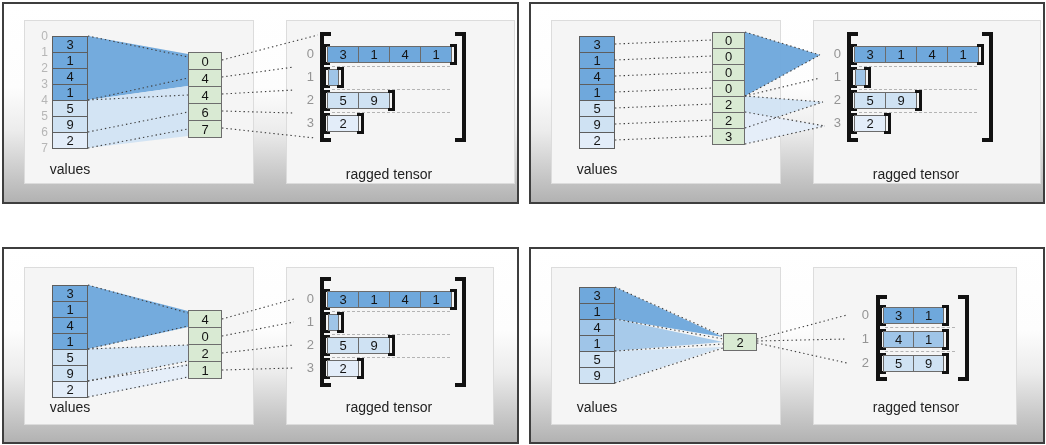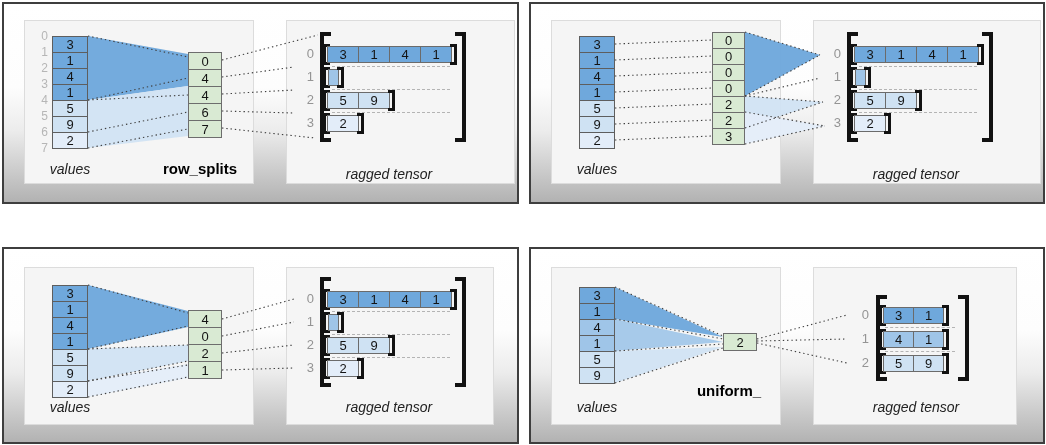--- a/index.html
+++ b/index.html
@@ -14,21 +14,21 @@
   .fan-p{fill:var(--pale_blue);opacity:.92}
   .dot line{stroke:#3f3f3f;stroke-width:1.1;stroke-dasharray:1.4 2.9;fill:none}
   .cell{position:absolute;width:36px;height:17px;box-sizing:border-box;border:1px solid #5e5e5e;
         display:flex;align-items:center;justify-content:center;font-size:13px;color:#141414;}
   .f-dark{background:var(--dark_blue)} .f-mid{background:var(--mid_blue)}
   .f-light{background:var(--light_blue)} .f-pale{background:var(--pale_blue)}
   .gcell{position:absolute;width:34px;height:18px;box-sizing:border-box;border:1px solid #6d6d6d;
          background:var(--green);display:flex;align-items:center;justify-content:center;font-size:13px;color:#141414;}
   .il{position:absolute;width:18px;text-align:right;font-size:12px;color:#b6b6b6;line-height:16px;}
   .rl{position:absolute;width:18px;text-align:right;font-size:13px;color:#949494;line-height:16px;}
-  .cap{position:absolute;font-size:14px;color:#222;text-align:center;font-style:italic;}
+  .cap{position:absolute;font-size:14px;color:#222;text-align:center;}
   .capb{position:absolute;font-size:15px;font-weight:700;color:#000;text-align:center;}
   .ob{position:absolute;width:11px;height:110px;border:4px solid #121212;box-sizing:border-box;}
   .ob.l{border-right:none}.ob.r{border-left:none}
   .trow{position:absolute;display:flex;align-items:center;height:21px;}
   .ib{display:inline-block;width:7px;height:21px;border:3px solid #121212;box-sizing:border-box;}
   .ib.l{border-right:none;margin-right:-2px}.ib.r{border-left:none;margin-left:-2px}
   .tcell{width:32px;height:17px;box-sizing:border-box;border:1px solid #6b6b6b;margin-left:-1px;
          display:flex;align-items:center;justify-content:center;font-size:13px;color:#141414;}
   .p3 .tcell{width:31px}
   .ecell{width:11px;height:17px;box-sizing:border-box;border:1px solid #6b6b6b;background:var(--mid_blue);}
@@ -70,21 +70,20 @@
   <div class="cell f-dark" style="left:48px;top:80px">1</div>
   <div class="cell f-light" style="left:48px;top:96px">5</div>
   <div class="cell f-light" style="left:48px;top:112px">9</div>
   <div class="cell f-pale" style="left:48px;top:128px">2</div>
   <div class="gcell" style="left:184px;top:48px">0</div>
   <div class="gcell" style="left:184px;top:65px">4</div>
   <div class="gcell" style="left:184px;top:82px">4</div>
   <div class="gcell" style="left:184px;top:99px">6</div>
   <div class="gcell" style="left:184px;top:116px">7</div>
   <div class="cap" style="left:34px;top:157px;width:64px">values</div>
-  <div class="capb" style="left:136px;top:156px;width:120px">row_splits</div>
   <div class="cap" style="left:320px;top:162px;width:130px">ragged tensor</div>
   <div class="ob l" style="left:316px;top:28px"></div>
   <div class="ob r" style="left:451px;top:28px"></div>
   <div class="sep" style="left:328px;top:62px;width:118px"></div>
   <div class="sep" style="left:328px;top:85px;width:118px"></div>
   <div class="sep" style="left:328px;top:108px;width:118px"></div>
   <span class="rl" style="left:292px;top:42px">0</span>
   <span class="rl" style="left:292px;top:65px">1</span>
   <span class="rl" style="left:292px;top:88px">2</span>
   <span class="rl" style="left:292px;top:111px">3</span>
@@ -275,21 +274,20 @@
     </g>
   </svg>
   <div class="cell f-dark" style="left:48px;top:38px">3</div>
   <div class="cell f-dark" style="left:48px;top:54px">1</div>
   <div class="cell f-mid" style="left:48px;top:70px">4</div>
   <div class="cell f-mid" style="left:48px;top:86px">1</div>
   <div class="cell f-light" style="left:48px;top:102px">5</div>
   <div class="cell f-light" style="left:48px;top:118px">9</div>
   <div class="gcell" style="left:192px;top:84px">2</div>
   <div class="cap" style="left:34px;top:150px;width:64px">values</div>
-  <div class="capb" style="left:138px;top:133px;width:120px">uniform_</div>
   <div class="cap" style="left:320px;top:150px;width:130px">ragged tensor</div>
   <div class="ob l" style="left:345px;top:46px;height:86px"></div>
   <div class="ob r" style="left:427px;top:46px;height:86px"></div>
   <div class="sep" style="left:354px;top:78px;width:70px"></div>
   <div class="sep" style="left:354px;top:102px;width:70px"></div>
   <span class="rl" style="left:320px;top:58px">0</span>
   <span class="rl" style="left:320px;top:82px">1</span>
   <span class="rl" style="left:320px;top:106px">2</span>
   <div class="trow" style="left:348px;top:56px">
     <span class="ib l"></span>

